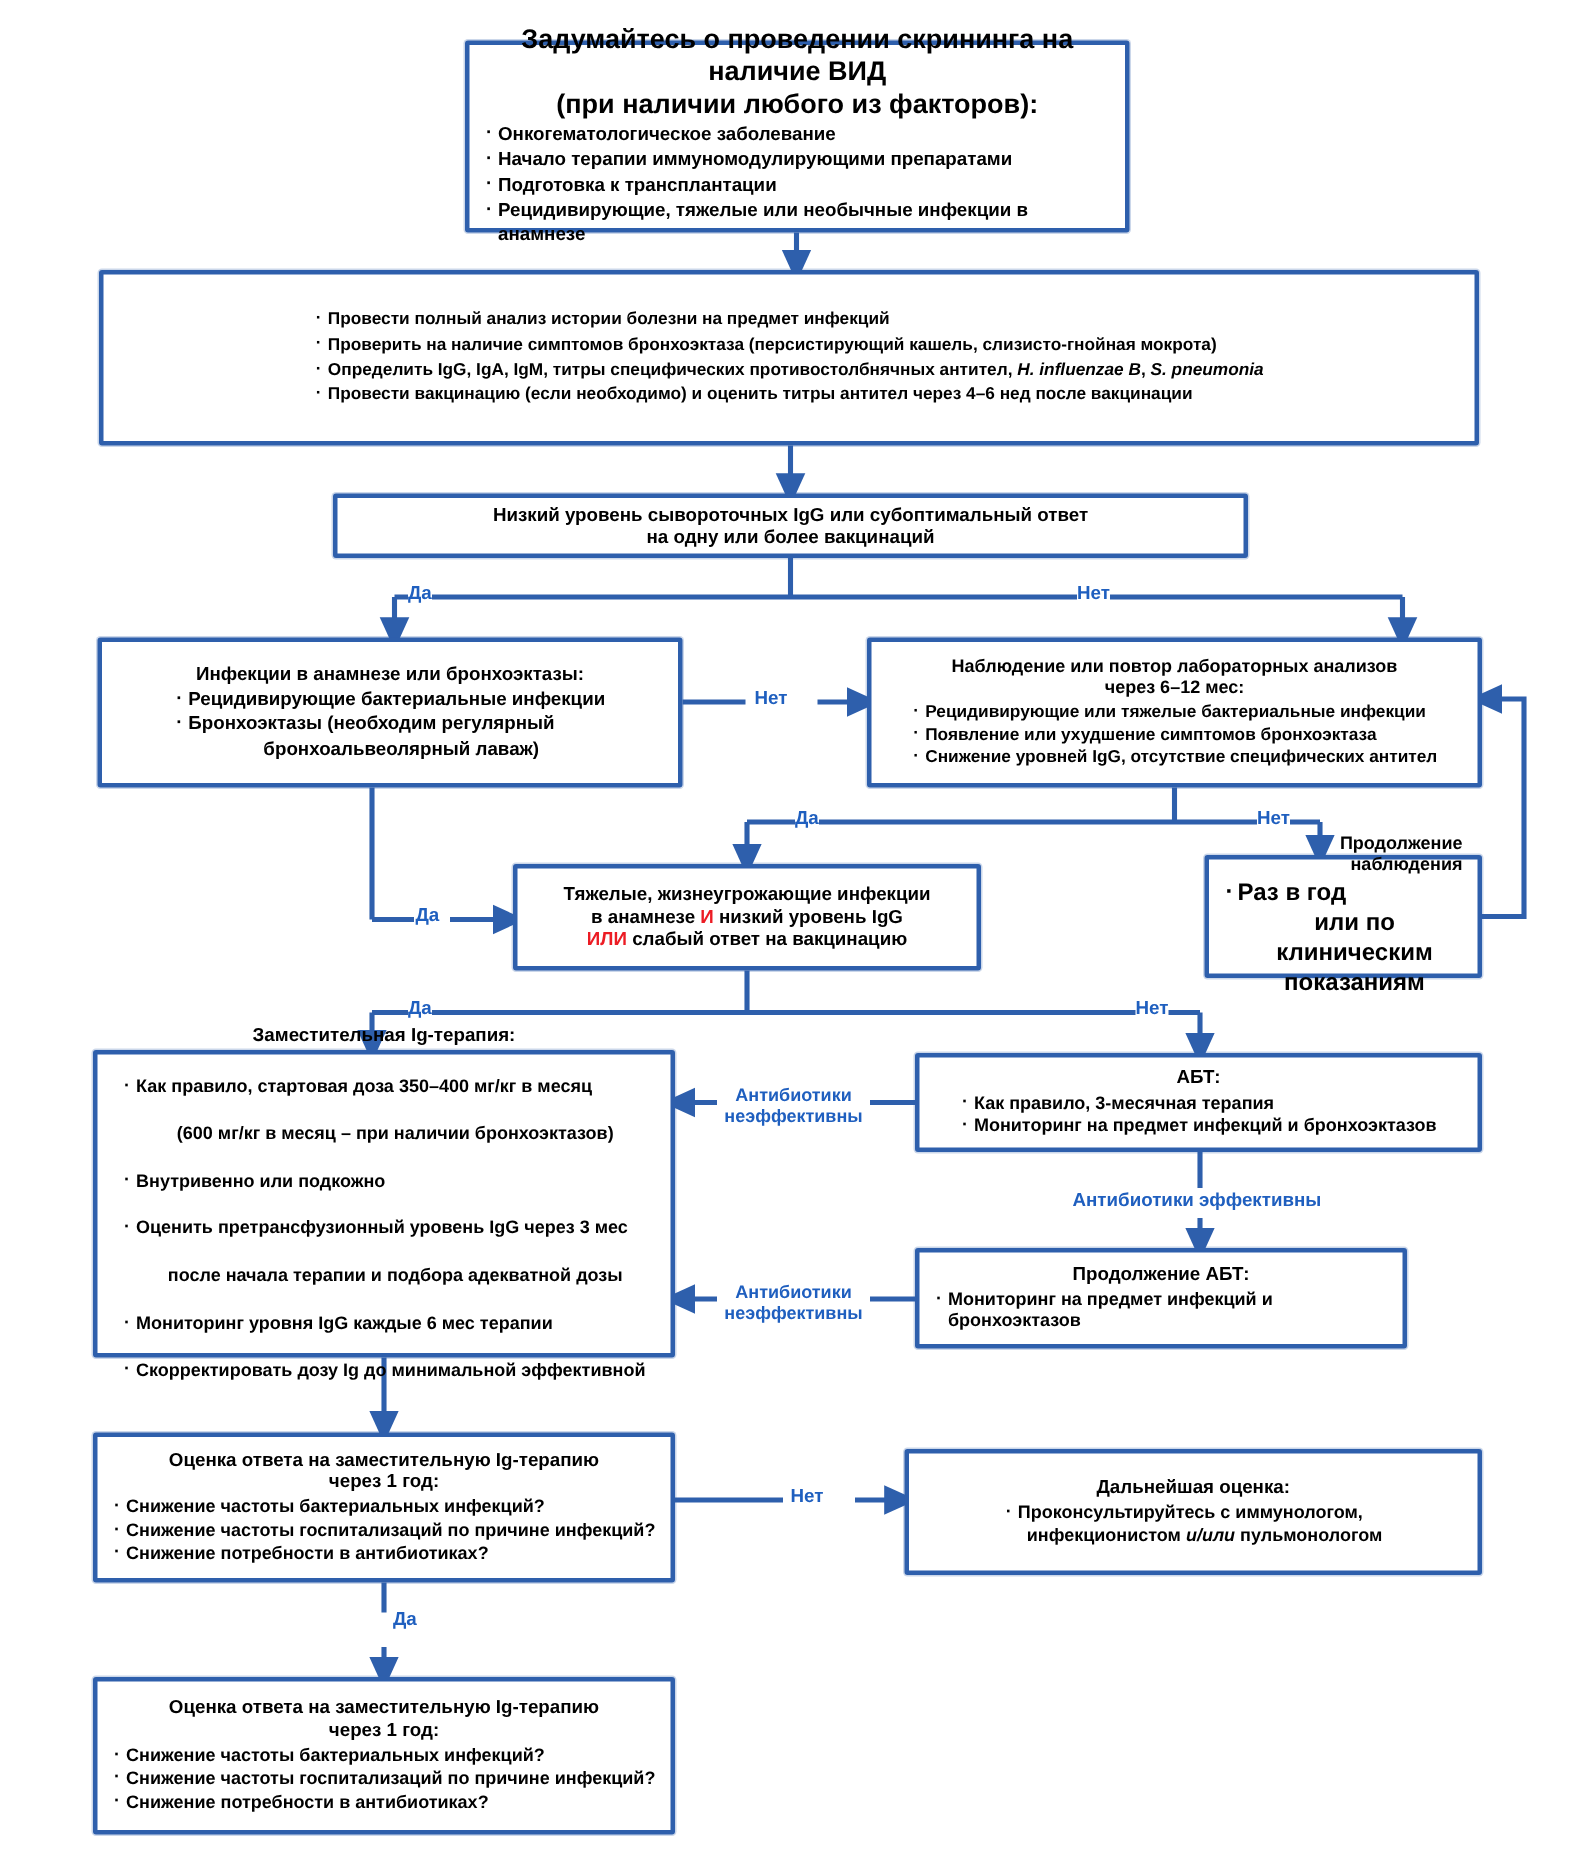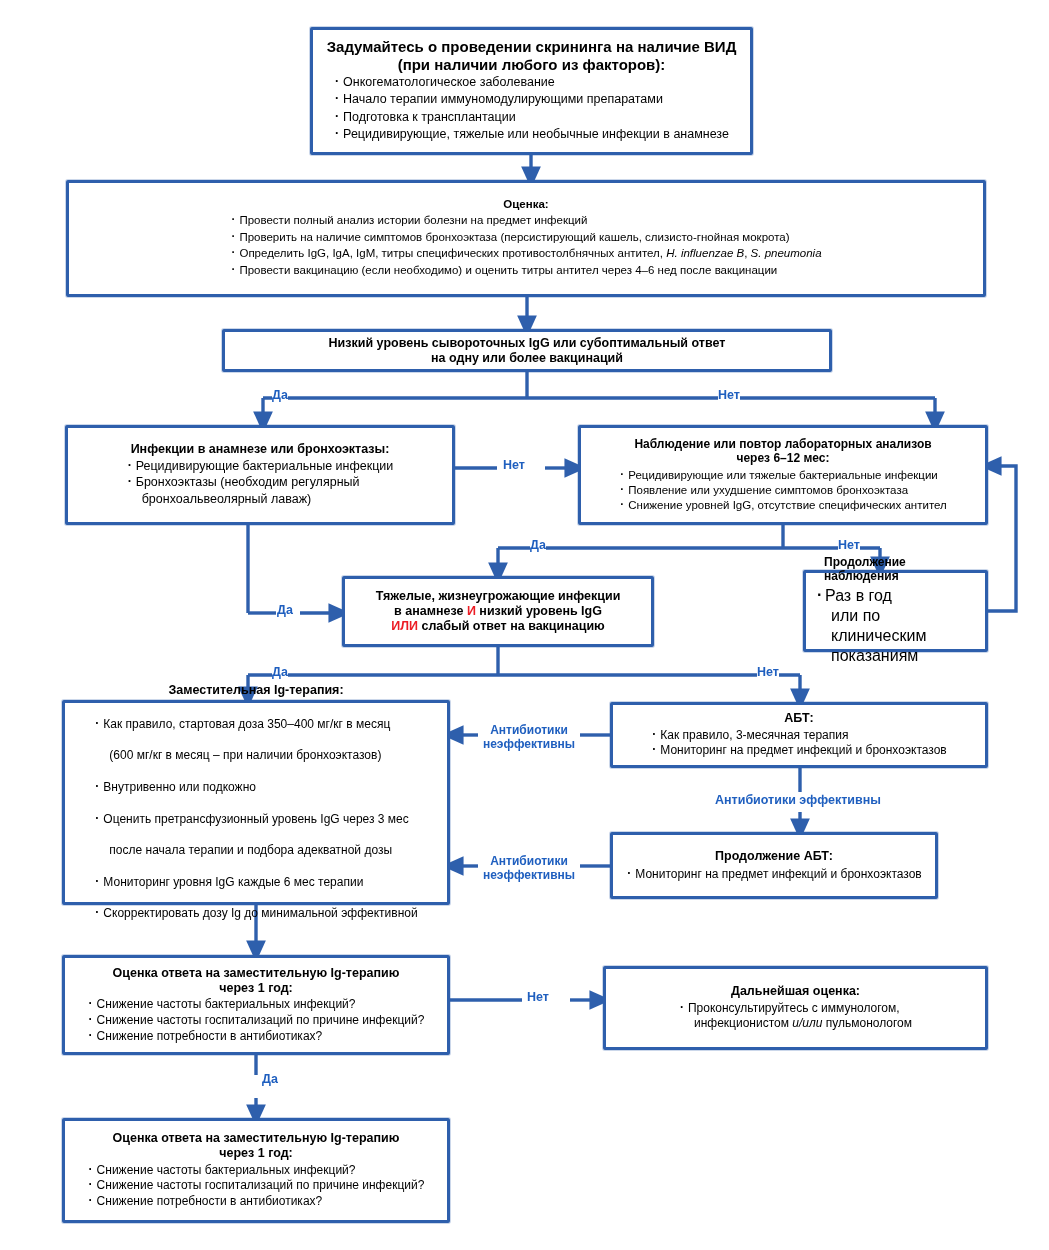--- a/index.html
+++ b/index.html
@@ -43,49 +43,50 @@
     list-style:none;
     margin:2px 0 0 0;
     padding:0;
   }
   ul.items li{
     position:relative;
     padding-left:9px;
     color:#000;
     line-height:1.22;
     margin:0 0 1px 0;
+    font-weight:bold;
   }
   ul.items li:before{
     content:"\00B7";
     position:absolute;
     left:1px;top:-1px;
     font-weight:bold;
   }
-  ul.items li.cont{padding-left:15px;}
+  ul.items li.cont{padding-left:15px;text-align:center;}
   ul.items li.cont:before{content:"";}
   .center ul.items{display:inline-block;text-align:left;}
   .center .listwrap{text-align:center;}
 
   
   .lbl{
     position:absolute;
     color:#1F5FBF;
     font-weight:bold;
     z-index:4;
     text-align:center;
     line-height:1.15;
     background:#fff;
     white-space:nowrap;
   }
   .red{color:#EC1C24;font-weight:bold;}
   .it{font-style:italic;}
 
   
   #n-screening{left:310px;top:27px;width:443px;height:128px;}
-  #n-screening .ttl{font-size:15px;}
+  #n-screening .ttl{font-size:18px;}
   #n-screening ul.items li{font-size:12.5px;margin-bottom:2px;}
 
   #n-assess{left:66px;top:180px;width:920px;height:117px;}
   #n-assess .ttl{font-size:11.5px;}
   #n-assess ul.items li{font-size:11.5px;margin-bottom:2.5px;}
 
   #n-lowigg{left:222px;top:329px;width:610px;height:43px;}
   #n-lowigg .ttl{font-size:12.5px;}
 
   #n-hist{left:65px;top:425px;width:390px;height:100px;}
@@ -93,21 +94,21 @@
   #n-hist ul.items li{font-size:12.5px;}
 
   #n-watch{left:578px;top:425px;width:410px;height:100px;}
   #n-watch .ttl{font-size:12px;}
   #n-watch ul.items li{font-size:11.5px;}
 
   #n-severe{left:342px;top:576px;width:312px;height:71px;}
   #n-severe .ttl{font-size:12.5px;}
 
   #n-contwatch{left:803px;top:570px;width:185px;height:82px;}
-  #n-contwatch .ttl{font-size:12px;text-align:left;padding-left:8px;}
+  #n-contwatch .ttl{font-size:12px;text-align:right;padding-left:8px;}
   #n-contwatch ul.items li{font-size:16px;}
 
   #n-igtx{left:62px;top:700px;width:388px;height:205px;}
   #n-igtx .ttl{font-size:12.5px;}
   #n-igtx ul.items li{font-size:12px;margin-top:17px;}
 
   #n-abt{left:610px;top:702px;width:378px;height:66px;align-items:center;}
   #n-abt .ttl{font-size:12.5px;}
   #n-abt ul.items li{font-size:12px;}
 
@@ -205,21 +206,20 @@
           <li>Начало терапии иммуномодулирующими препаратами</li>
           <li>Подготовка к трансплантации</li>
           <li>Рецидивирующие, тяжелые или необычные инфекции в анамнезе</li>
         </ul>
       </div>
     </div>
   </div>
 
   <div class="node center" id="n-assess">
     <div class="inner">
-      <div class="ttl">Оценка:</div>
       <div class="listwrap">
         <ul class="items">
           <li>Провести полный анализ истории болезни на предмет инфекций</li>
           <li>Проверить на наличие симптомов бронхоэктаза (персистирующий кашель, слизисто-гнойная мокрота)</li>
           <li><span>Определить IgG, IgA, IgM, титры специфических противостолбнячных антител, </span><span class="it">H. influenzae B</span><span>, </span><span class="it">S. pneumonia</span></li>
           <li>Провести вакцинацию (если необходимо) и оценить титры антител через 4–6 нед после вакцинации</li>
         </ul>
       </div>
     </div>
   </div>

